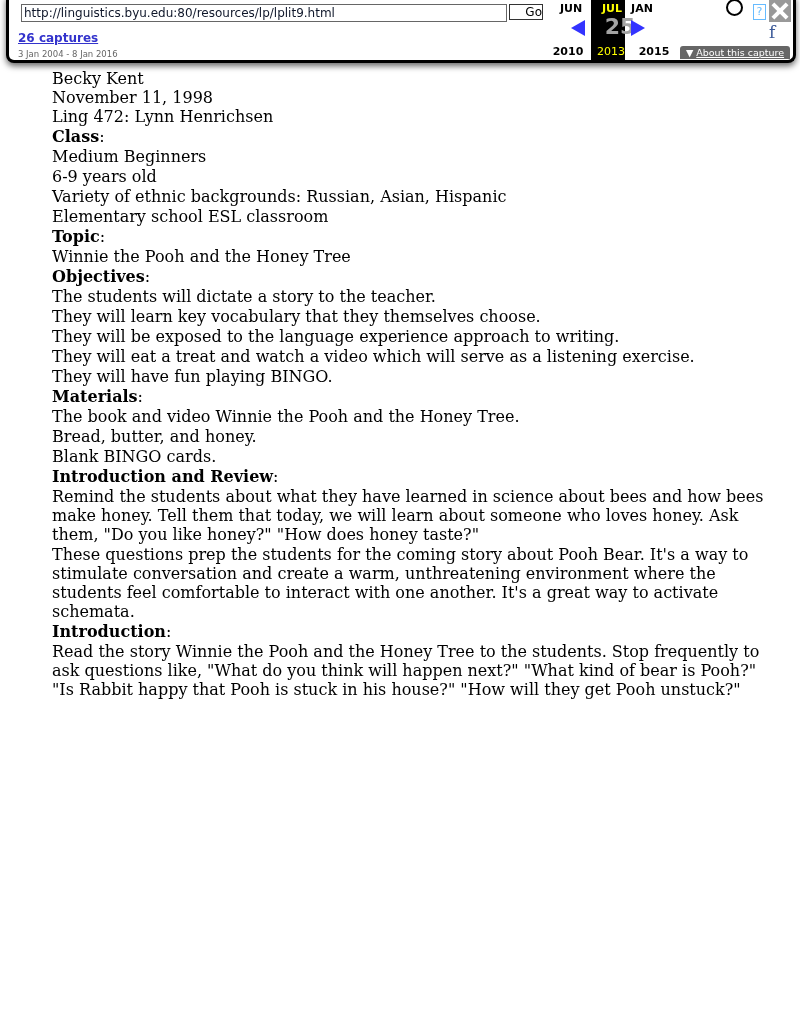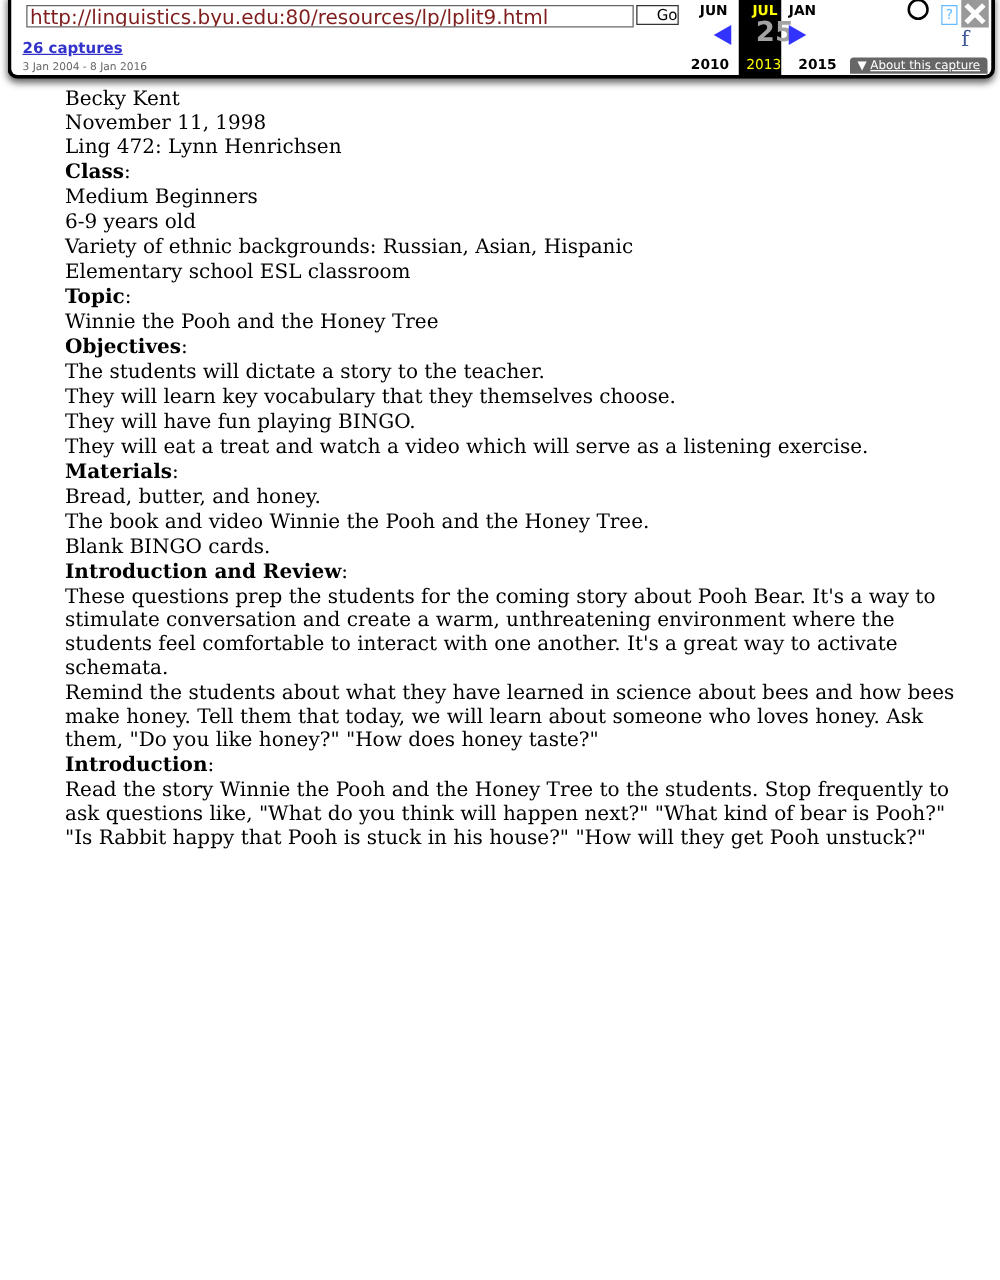--- a/index.html
+++ b/index.html
@@ -8,22 +8,22 @@
   
   #wm-toolbar {
     position: absolute; left: 6px; top: -4px; width: 784px; height: 64px;
     background: #fff; border: 3px solid #000; border-top: none;
     border-radius: 0 0 8px 8px;
     box-shadow: 0 3px 6px rgba(0,0,0,0.6);
     font-family: "DejaVu Sans", sans-serif; z-index: 10;
   }
   #wm-url {
     position: absolute; left: 12px; top: 8px; width: 480px; height: 16px;
-    border: 1px solid #666; font-family: "DejaVu Sans", sans-serif; font-size: 16px;
-    padding: 0 2px; line-height: 16px; color: #7f1d1d; background: #fff; box-sizing: content-box;
+    border: 1px solid #666; font-family: "DejaVu Sans", sans-serif; font-size: 12px;
+    padding: 0 2px; line-height: 16px; color: #0f172a; background: #fff; box-sizing: content-box;
   }
   #wm-go {
     position: absolute; left: 500px; top: 8px; width: 34px; height: 16px;
     border: 1px solid #333; background: #fff; font-size: 12px; line-height: 15px;
     text-align: right; padding: 0; font-family: "DejaVu Sans", sans-serif;
   }
   #wm-captures {
     position: absolute; left: 9px; top: 35px; font-size: 12px; font-weight: bold;
     color: #33c; text-decoration: underline;
   }
@@ -110,27 +110,28 @@
   <p>6-9 years old</p>
   <p>Variety of ethnic backgrounds: Russian, Asian, Hispanic</p>
   <p>Elementary school ESL classroom</p>
 
   <p class="hdr"><b>Topic</b><span>:</span></p>
   <p>Winnie the Pooh and the Honey Tree</p>
 
   <p class="hdr"><b>Objectives</b><span>:</span></p>
   <p>The students will dictate a story to the teacher.</p>
   <p>They will learn key vocabulary that they themselves choose.</p>
+  <p>They will be exposed to the language experience approach to writing.</p>
+  <p>They will eat a treat and watch a video which will serve as a listening exercise.</p>
   <p>They will have fun playing BINGO.</p>
-  <p>They will eat a treat and watch a video which will serve as a listening exercise.</p>
 
   <p class="hdr"><b>Materials</b><span>:</span></p>
+  <p>The book and video Winnie the Pooh and the Honey Tree.</p>
   <p>Bread, butter, and honey.</p>
-  <p>The book and video Winnie the Pooh and the Honey Tree.</p>
   <p>Blank BINGO cards.</p>
 
   <p class="hdr"><b>Introduction and Review</b><span>:</span></p>
+  <p>Remind the students about what they have learned in science about bees and how bees make honey. Tell them that today, we will learn about someone who loves honey. Ask them, "Do you like honey?" "How does honey taste?"</p>
   <p>These questions prep the students for the coming story about Pooh Bear. It's a way to stimulate conversation and create a warm, unthreatening environment where the students feel comfortable to interact with one another. It's a great way to activate schemata.</p>
-  <p>Remind the students about what they have learned in science about bees and how bees make honey. Tell them that today, we will learn about someone who loves honey. Ask them, "Do you like honey?" "How does honey taste?"</p>
 
   <p class="hdr"><b>Introduction</b><span>:</span></p>
   <p>Read the story Winnie the Pooh and the Honey Tree to the students. Stop frequently to ask questions like, "What do you think will happen next?" "What kind of bear is Pooh?" "Is Rabbit happy that Pooh is stuck in his house?" "How will they get Pooh unstuck?"</p>
 </div>
 
 </body></html>

